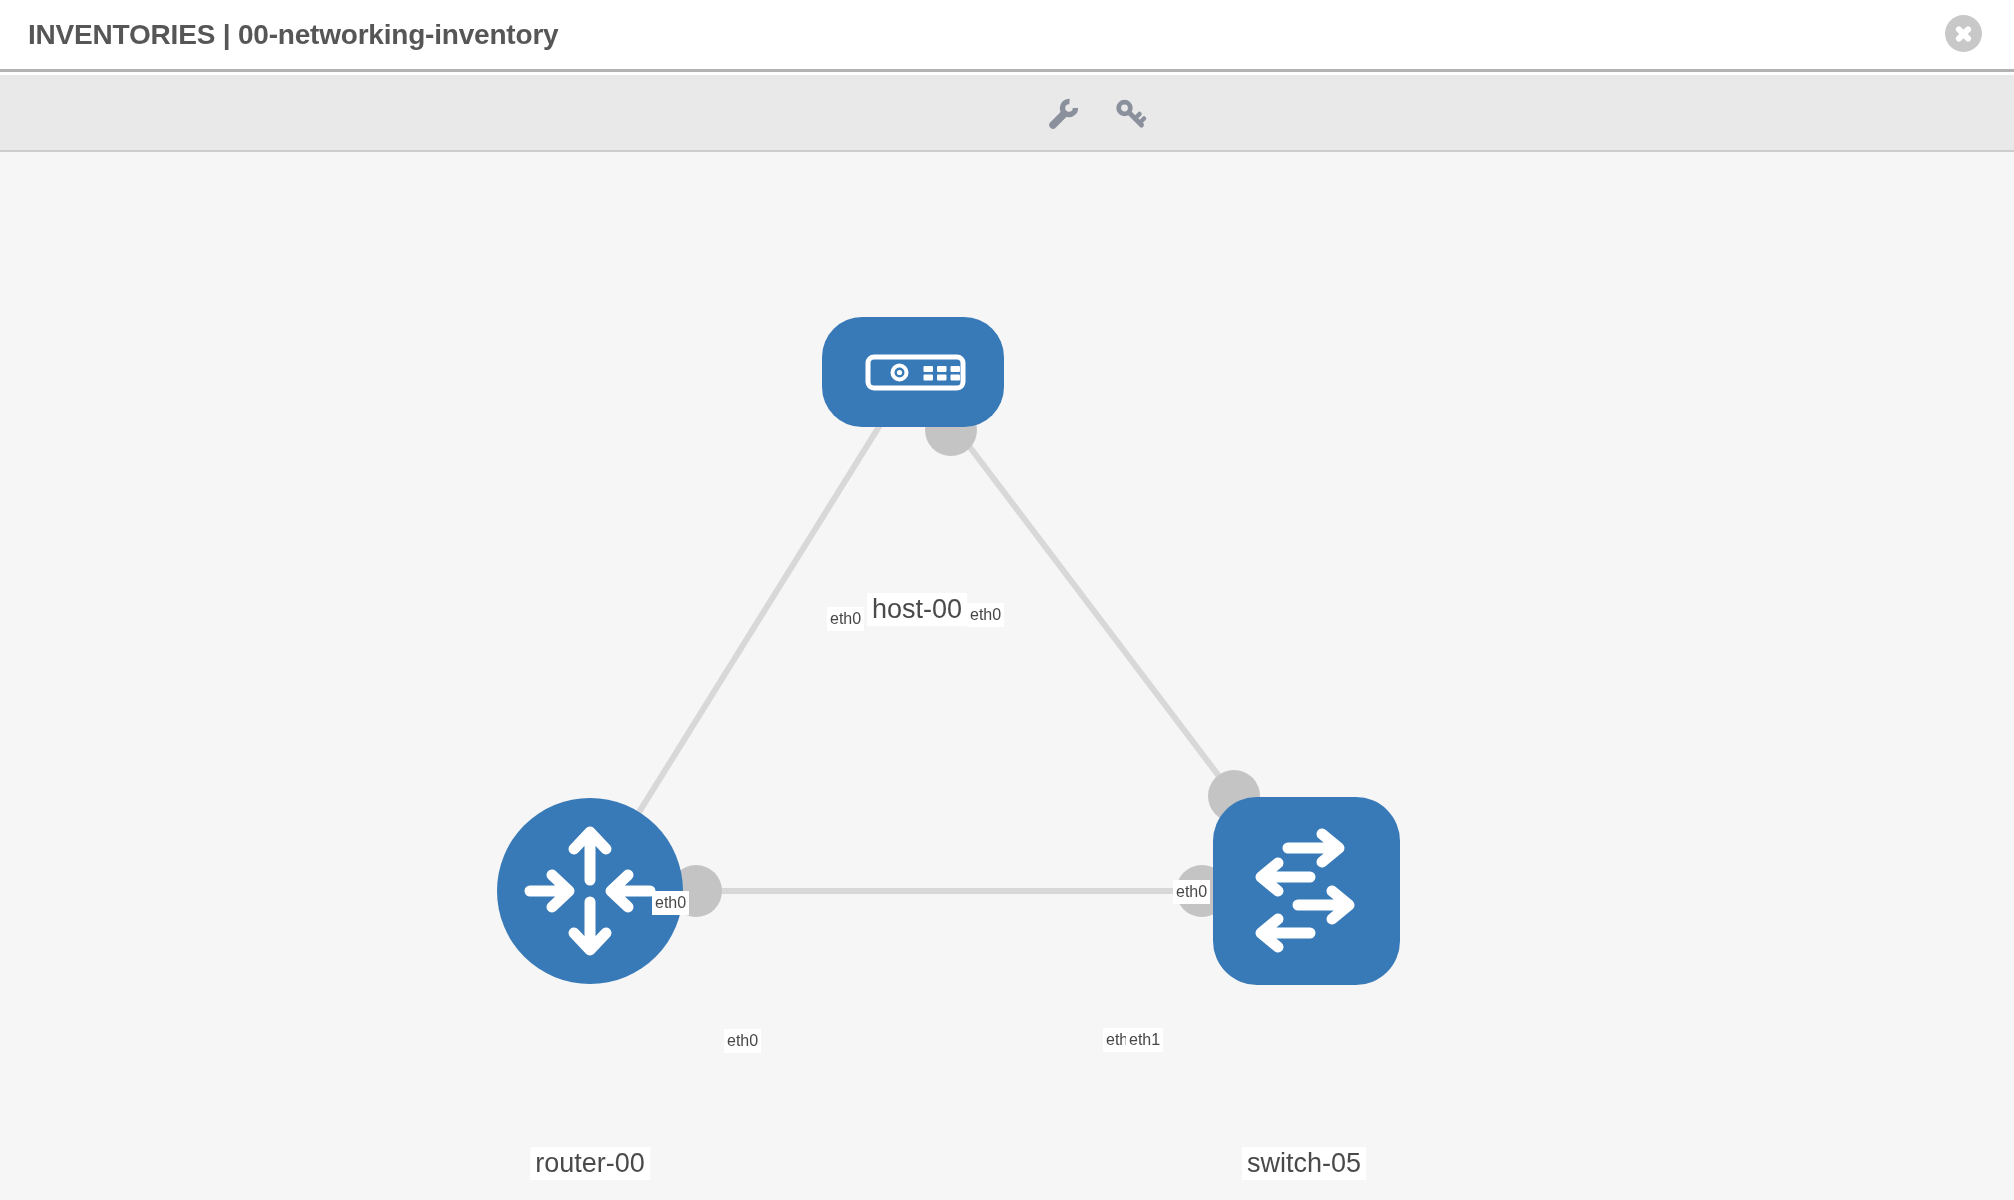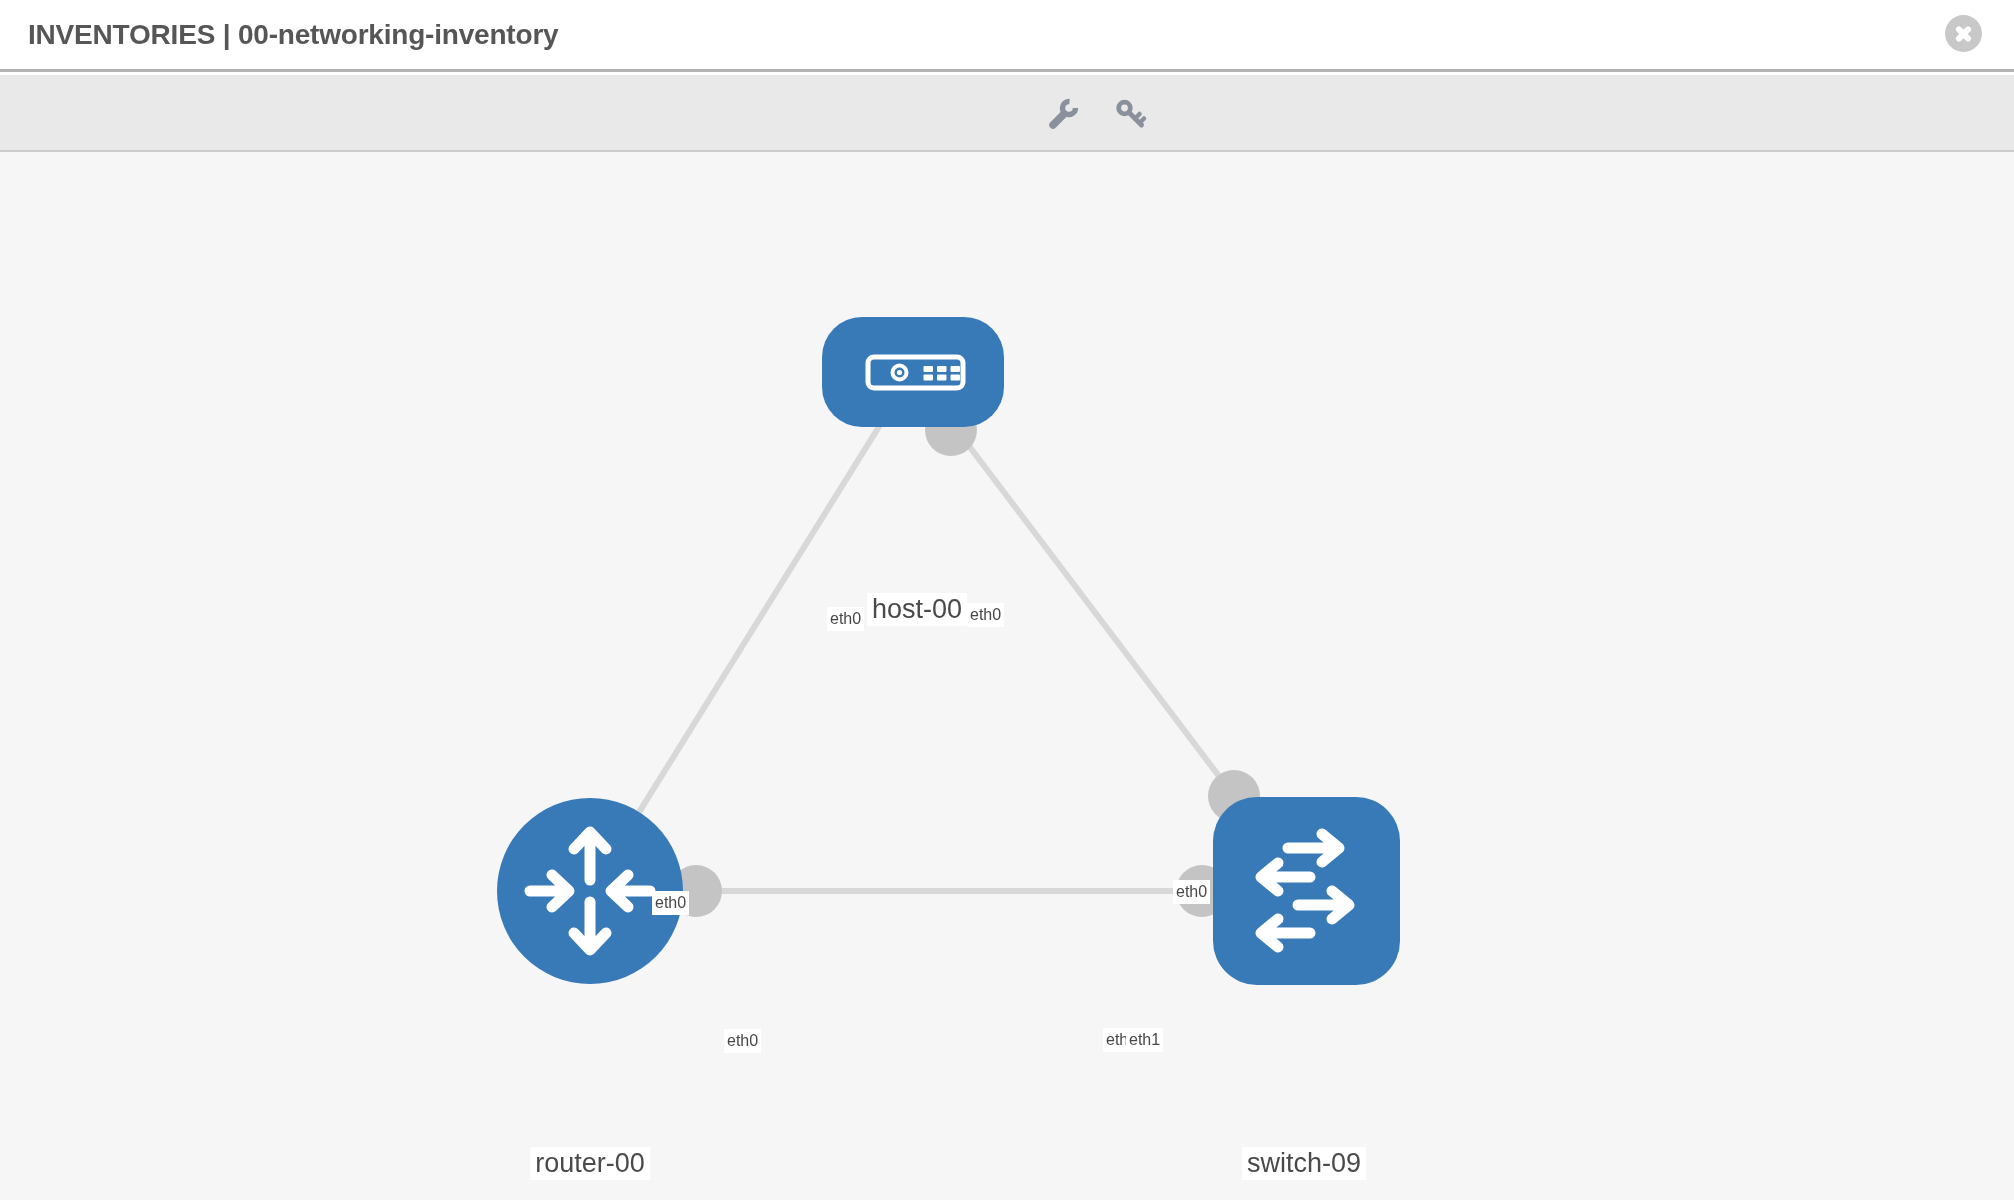--- a/index.html
+++ b/index.html
@@ -125,21 +125,21 @@
         <path d="M1288 848 L1336 848 M1322 834 L1339 848 L1322 862"></path>
         <path d="M1310 877 L1264 877 M1278 863 L1261 877 L1278 891"></path>
         <path d="M1298 905 L1346 905 M1332 891 L1349 905 L1332 919"></path>
         <path d="M1310 933 L1264 933 M1278 919 L1261 933 L1278 947"></path>
       </g>
     </g>
   </svg>
 
   <div class="node-label centered" style="left:917px; top:441px;">host-00</div>
   <div class="node-label centered" style="left:590px; top:995px;text-align:right;">router-00</div>
-  <div class="node-label centered" style="left:1304px; top:995px;">switch-09</div>
+  <div class="node-label centered" style="left:1304px; top:995px;">switch-05</div>
 
   <div class="if-label" style="left:827px; top:455px;">eth0</div>
   <div class="if-label" style="left:967px; top:451px;">eth0</div>
   <div class="if-label" style="left:652px; top:739px;">eth0</div>
   <div class="if-label" style="left:1173px; top:728px;">eth0</div>
   <div class="if-label" style="left:724px; top:877px;">eth0</div>
   <div class="if-label" style="left:1103px; top:876px;">eth0</div>
   <div class="if-label z6" style="left:1126px; top:876px;">eth1</div>
 
 </div>

